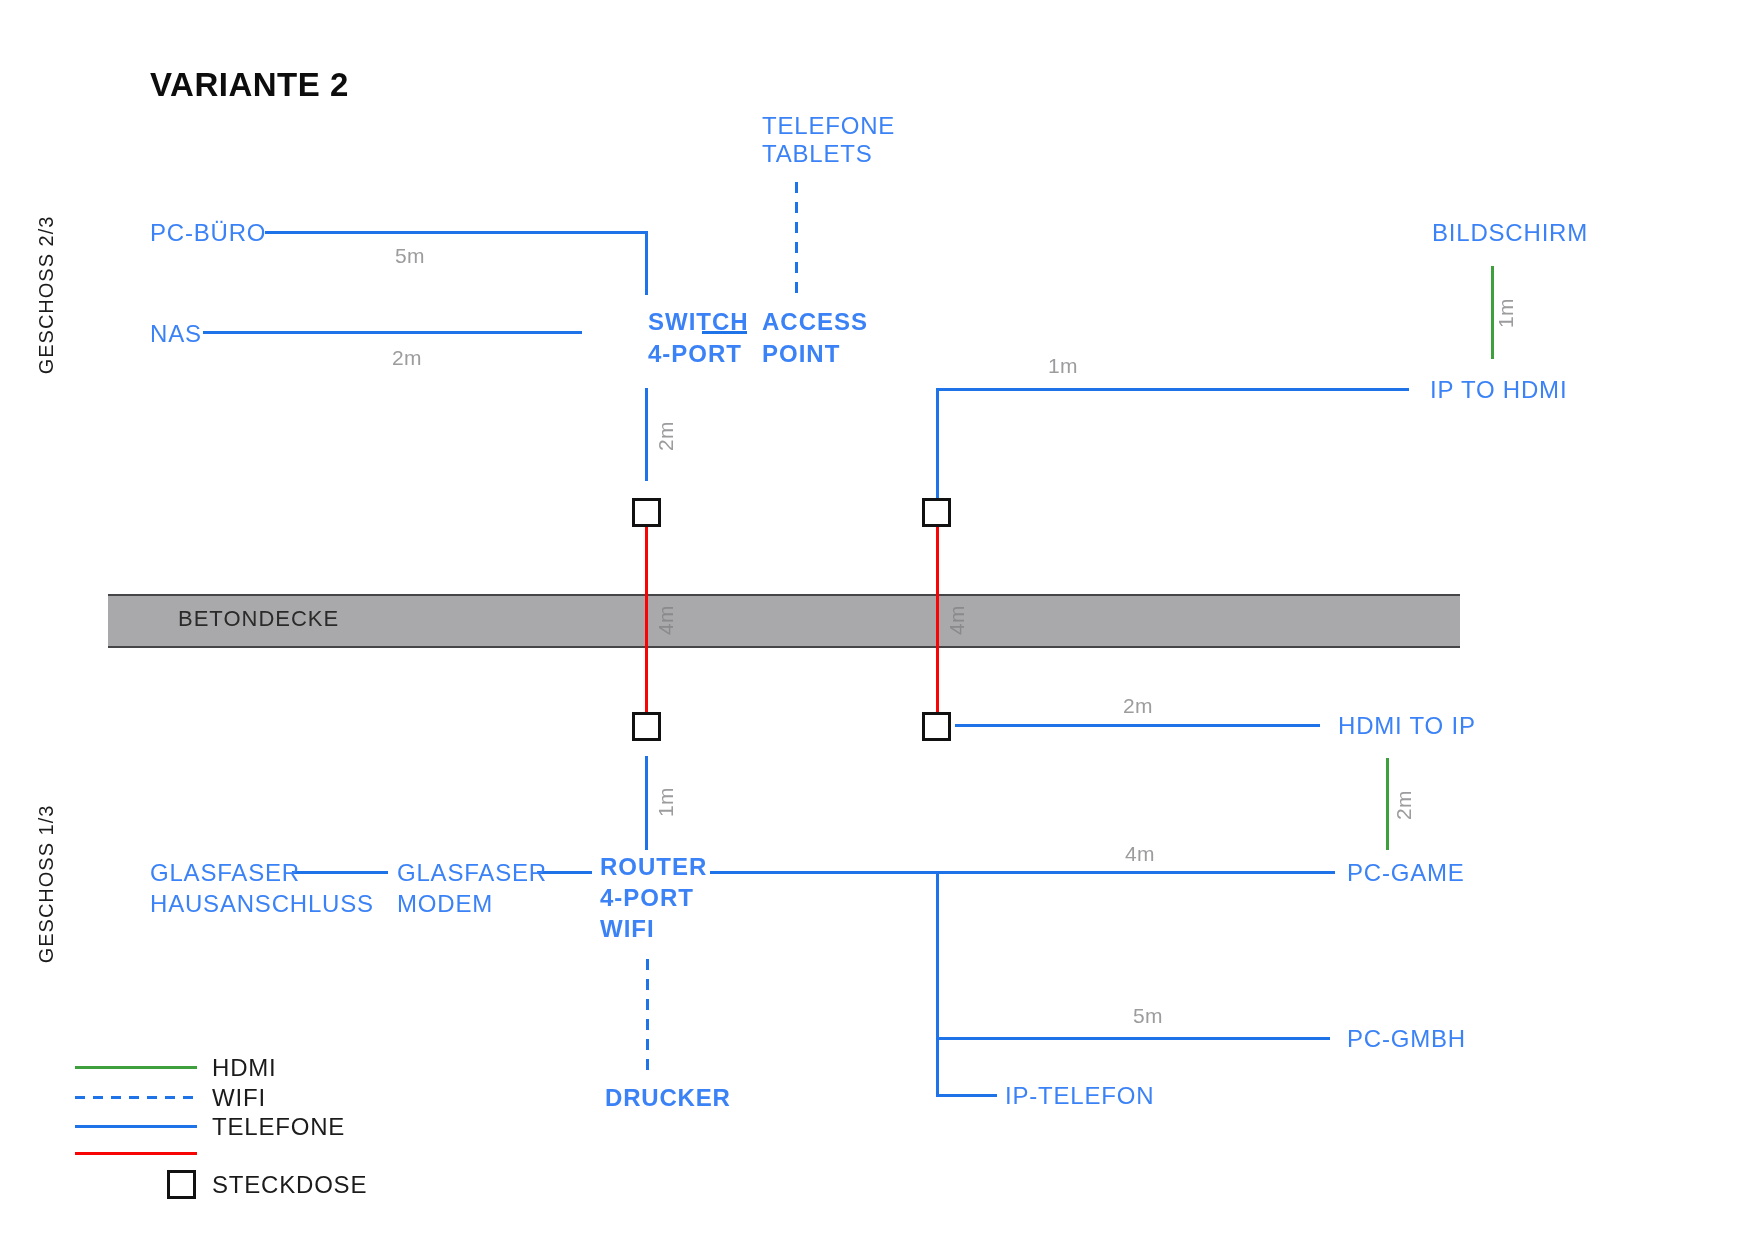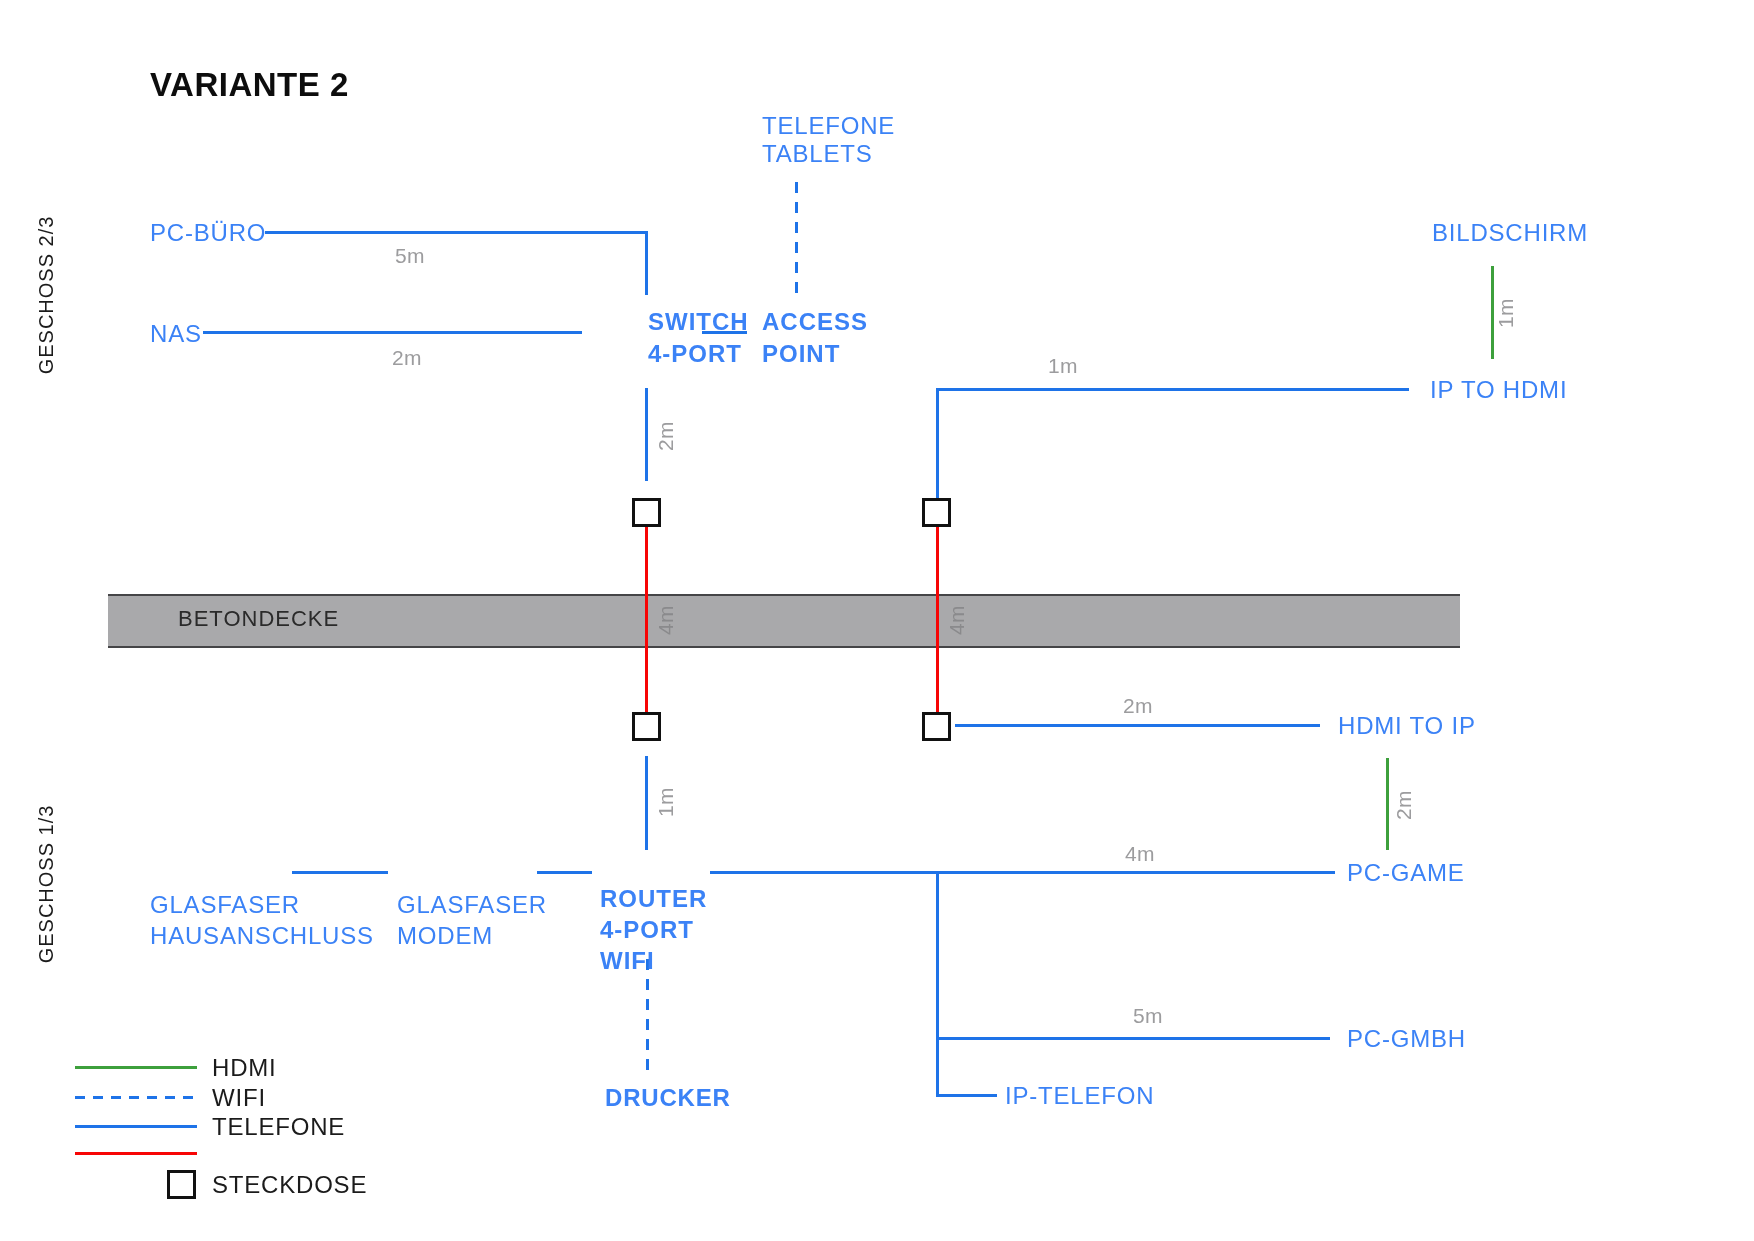--- a/index.html
+++ b/index.html
@@ -20,21 +20,21 @@
   
   .slab{position:absolute;left:108px;top:594px;width:1352px;height:50px;
         background:#a9a9ab;border-top:2px solid #454547;border-bottom:2px solid #454547;}
   .slab-label{position:absolute;left:135px;top:619px;transform:translateY(-50%);
         font-size:22px;letter-spacing:1px;color:#2a2a2a;margin-left:43px;}
   
   .t{position:absolute;white-space:nowrap;font-size:24px;letter-spacing:0.8px;color:#3b82f6;}
   .mid{transform:translateY(-50%);}
   .bold{font-weight:bold;letter-spacing:1px;}
   .lh28{line-height:28px;}
-  .lh31{line-height:31px;margin-top:32px;}
+  .lh31{line-height:31px;}
   .lh32{line-height:32px;}
   .dist{position:absolute;font-size:21px;color:#9c9c9e;letter-spacing:0.5px;
         transform:translate(-50%,-50%);white-space:nowrap;}
   .dist.rot{transform:translate(-50%,-50%) rotate(-90deg);}
   .floor{position:absolute;font-size:20px;letter-spacing:1px;color:#1b1b1b;white-space:nowrap;
         transform:translate(-50%,-50%) rotate(-90deg);}
   .title{position:absolute;left:150px;top:66px;font-size:33px;font-weight:800;
         letter-spacing:0.5px;color:#0d0d0d;}
   
   .leg-line{position:absolute;left:75px;width:122px;height:3px;}

